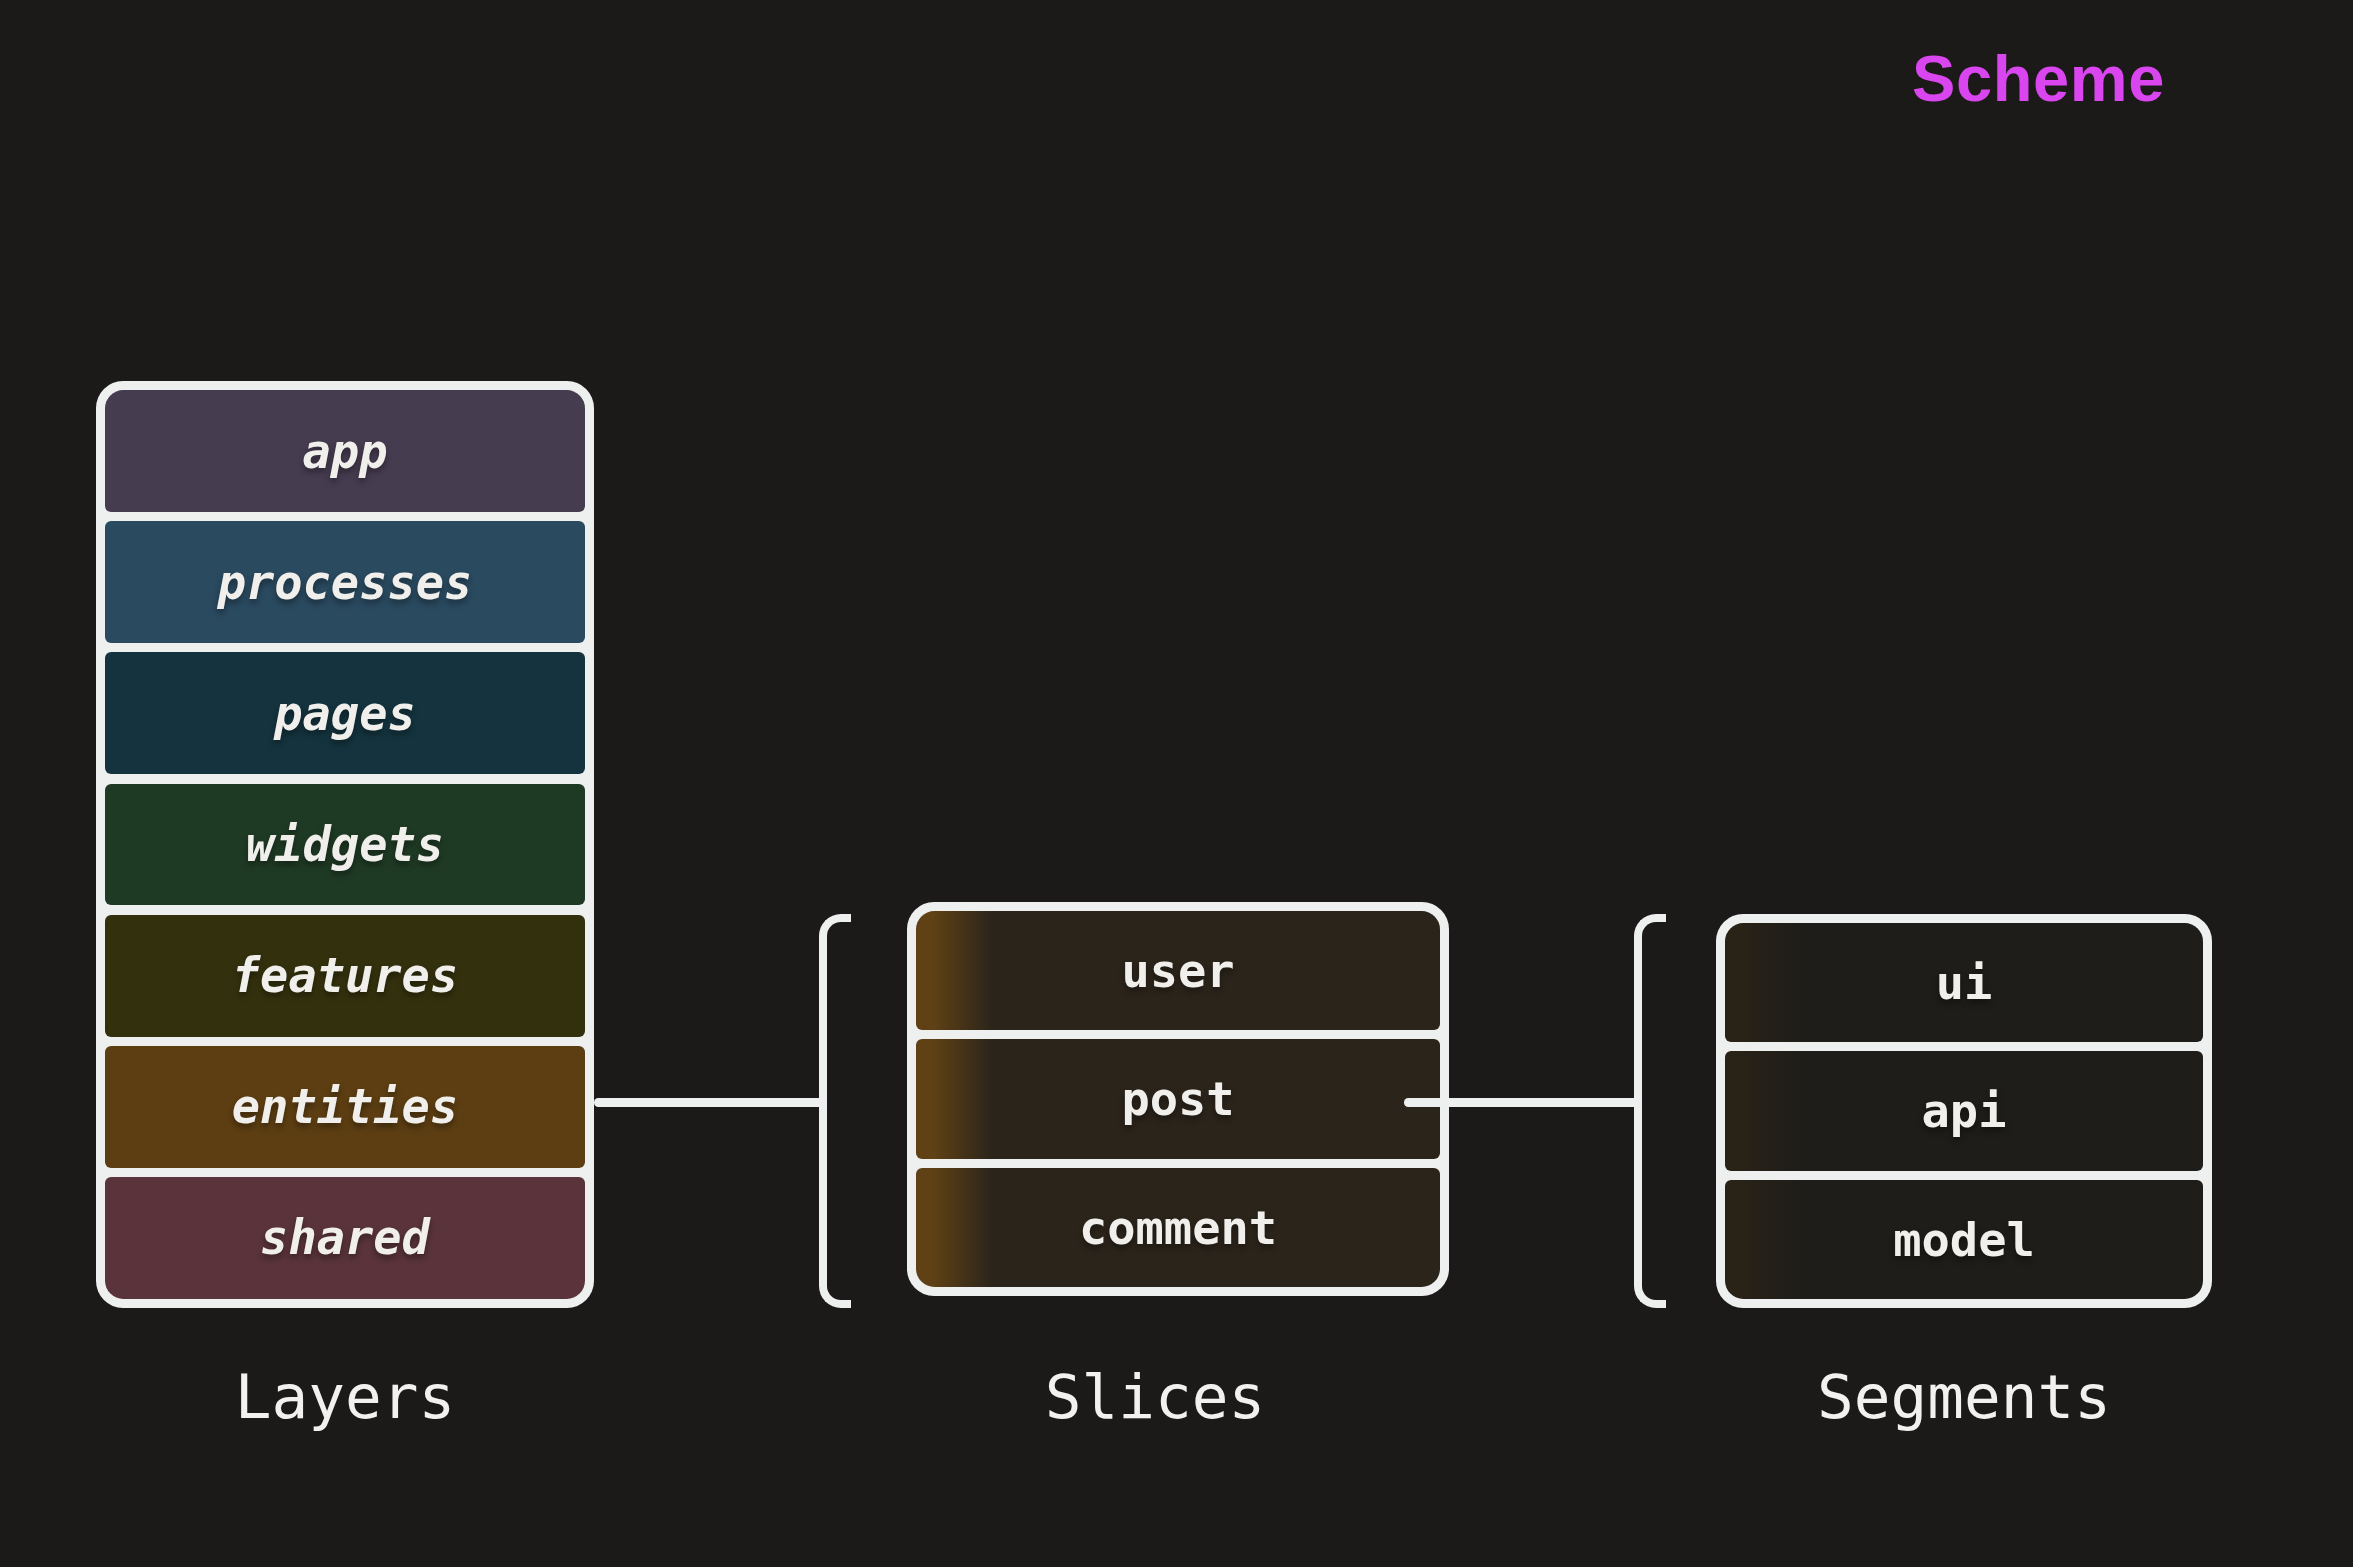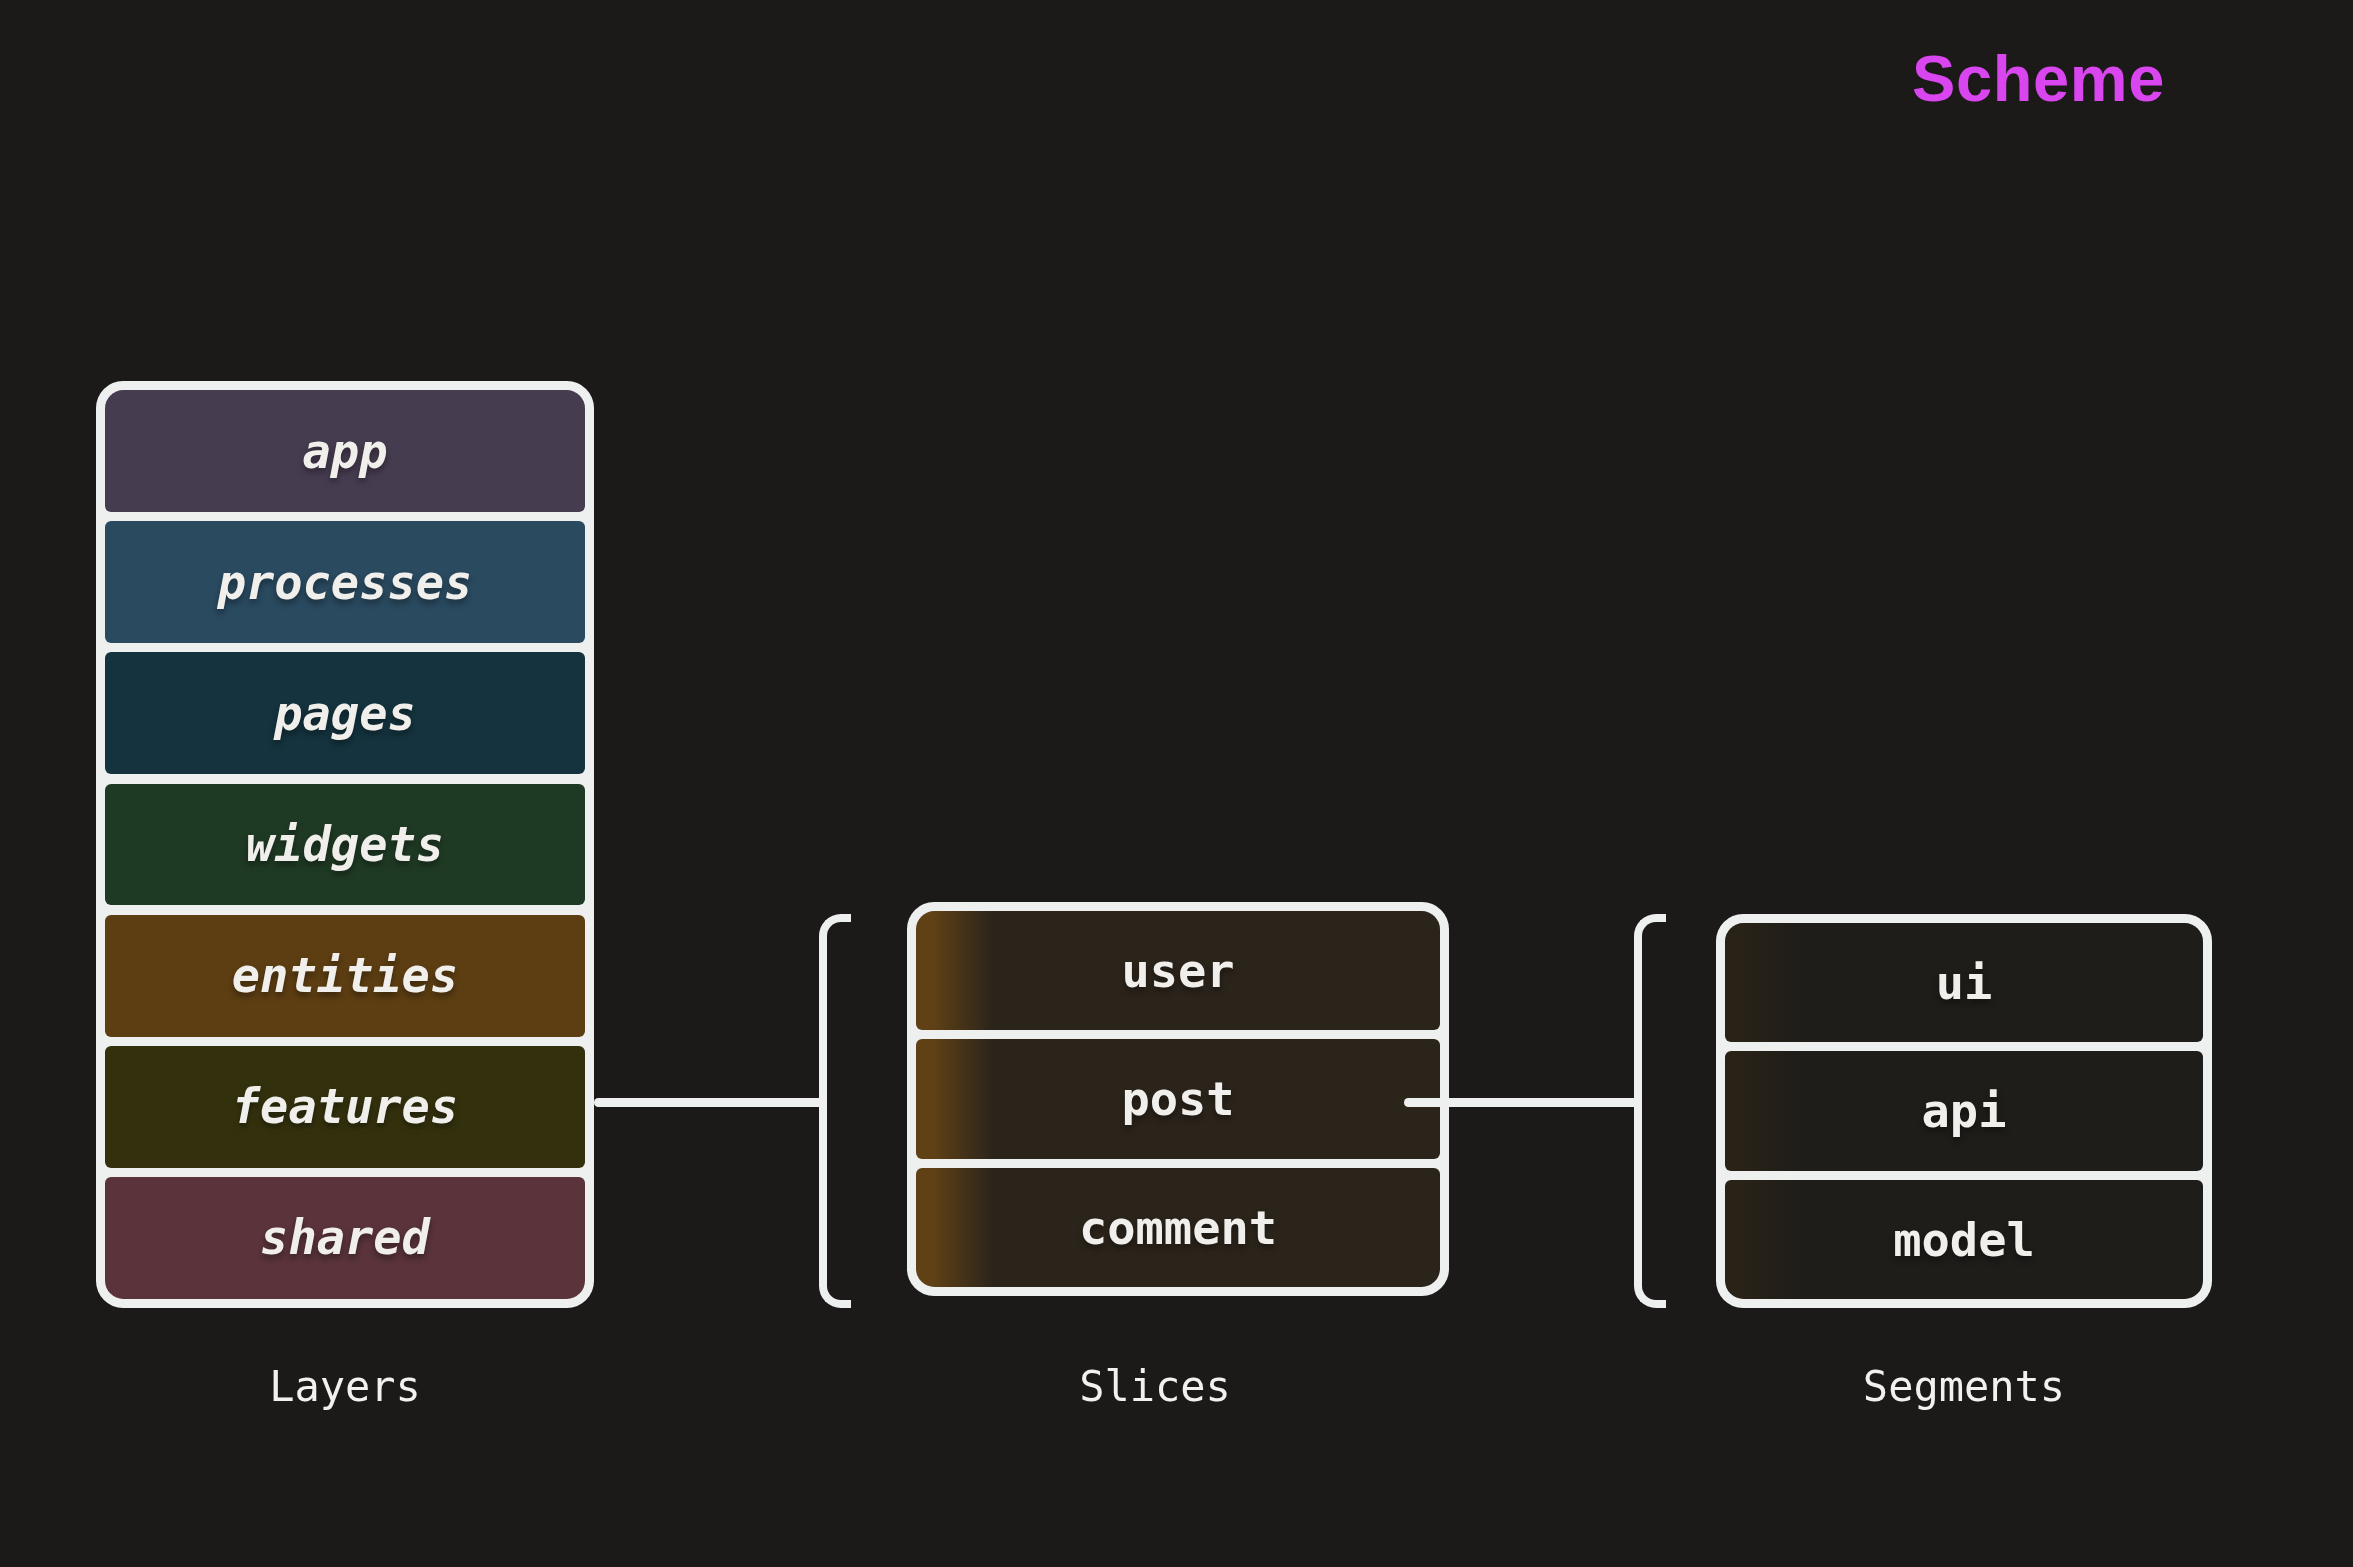--- a/index.html
+++ b/index.html
@@ -64,41 +64,41 @@
     position:absolute;height:8.6px;
     background:var(--white,#eef0f0);
     border-radius:4.3px;
   }
   .connector-1{left:594px;top:1098px;width:229px;}
   .connector-2{left:1404px;top:1098px;width:235px;}
 
   .group-label{
     position:absolute;top:1366px;
     text-align:center;
-    font-size:42px;font-weight:400;line-height:1;
+    font-size:61px;font-weight:400;line-height:1;
     color:#f2f1ef;
   }
   .group-label-layers{left:96px;width:498px;}
   .group-label-slices{left:907px;width:496px;}
   .group-label-segments{left:1716px;width:496px;}
 </style>
 </head>
 <body>
 
 <div class="canvas" style="--page-bg: #1c1a19; --white: #eef0f0;">
 
   <div class="title">Scheme</div>
 
   <div class="stack stack-layers">
     <div class="row layer-row" style="--bg: #463c50;">app</div>
     <div class="row layer-row" style="--bg: #2a4a60;">processes</div>
     <div class="row layer-row" style="--bg: #14333e;">pages</div>
     <div class="row layer-row" style="--bg: #1f3a24;">widgets</div>
+    <div class="row layer-row" style="--bg: #33310d;">features</div>
     <div class="row layer-row" style="--bg: #5d3e12;">entities</div>
-    <div class="row layer-row" style="--bg: #33310d;">features</div>
     <div class="row layer-row" style="--bg: #5a343a;">shared</div>
   </div>
   <div class="group-label group-label-layers">Layers</div>
 
   <div class="connector connector-1"></div>
 
   <div class="bracket bracket-slices"></div>
   <div class="stack stack-slices">
     <div class="row accent-row" style="--bg: #2b241b; --accent: #5f4115;">user</div>
     <div class="row accent-row" style="--bg: #2b241b; --accent: #5f4115;">post</div>

